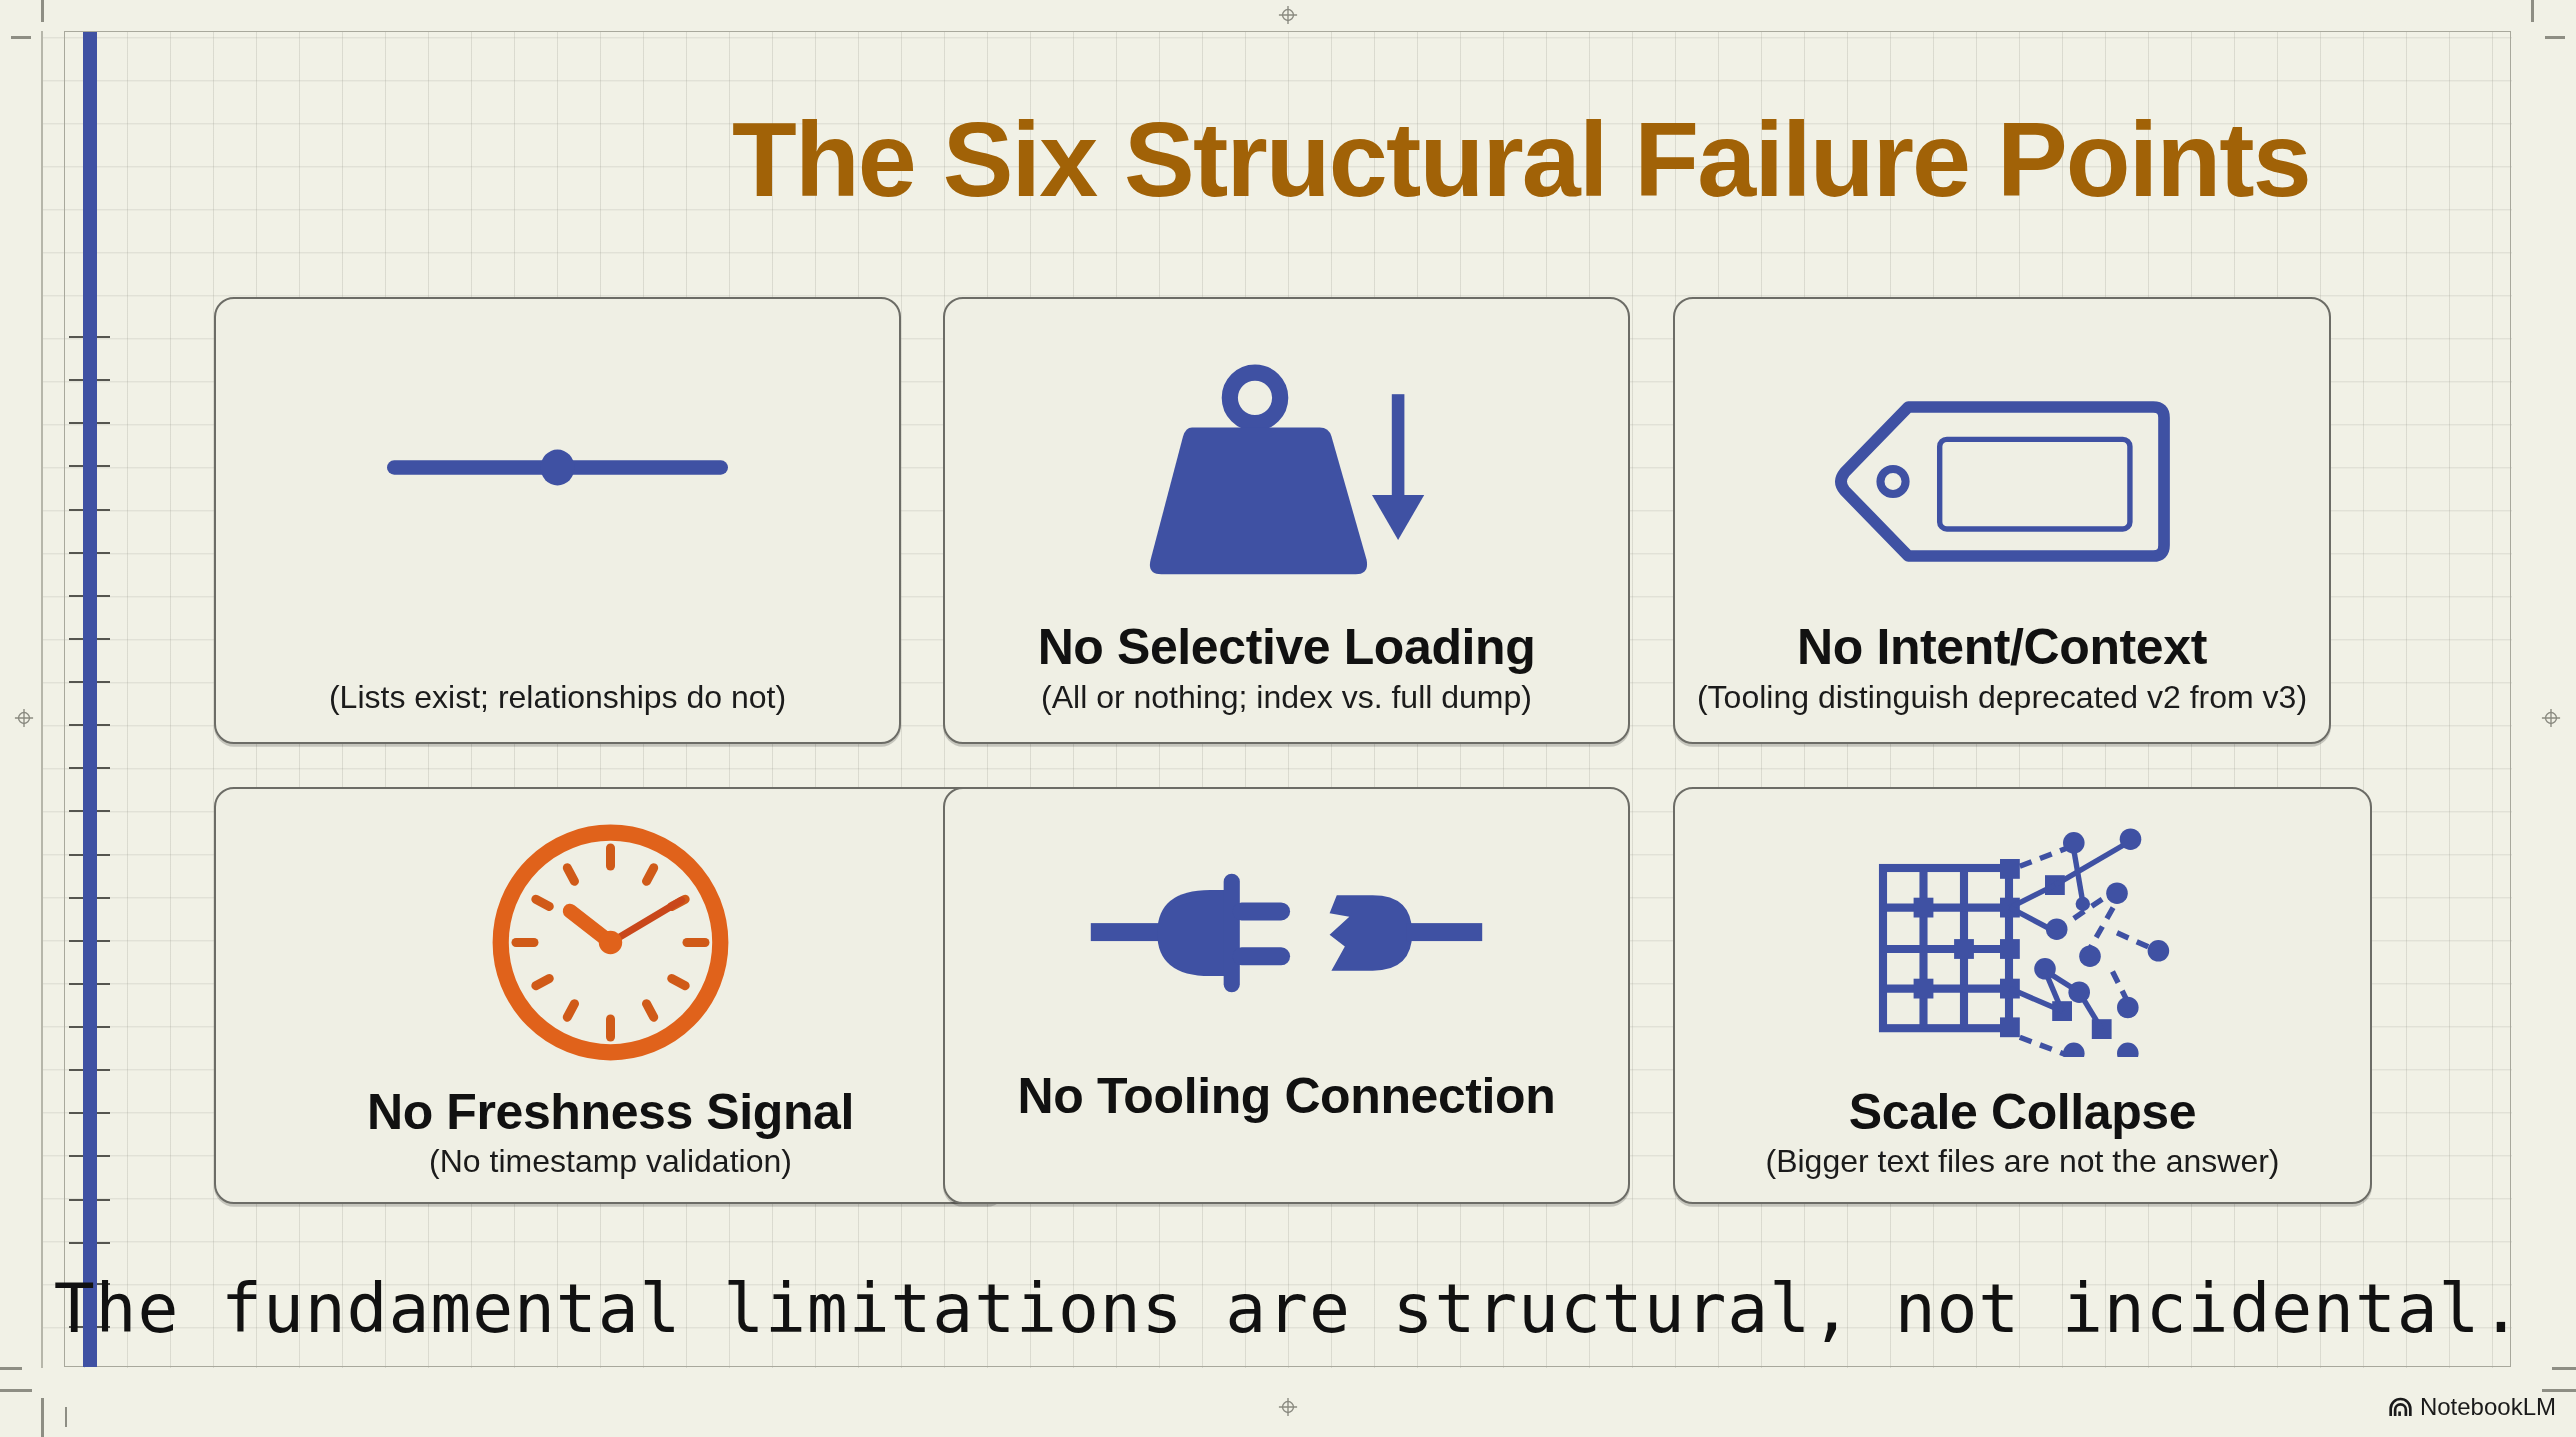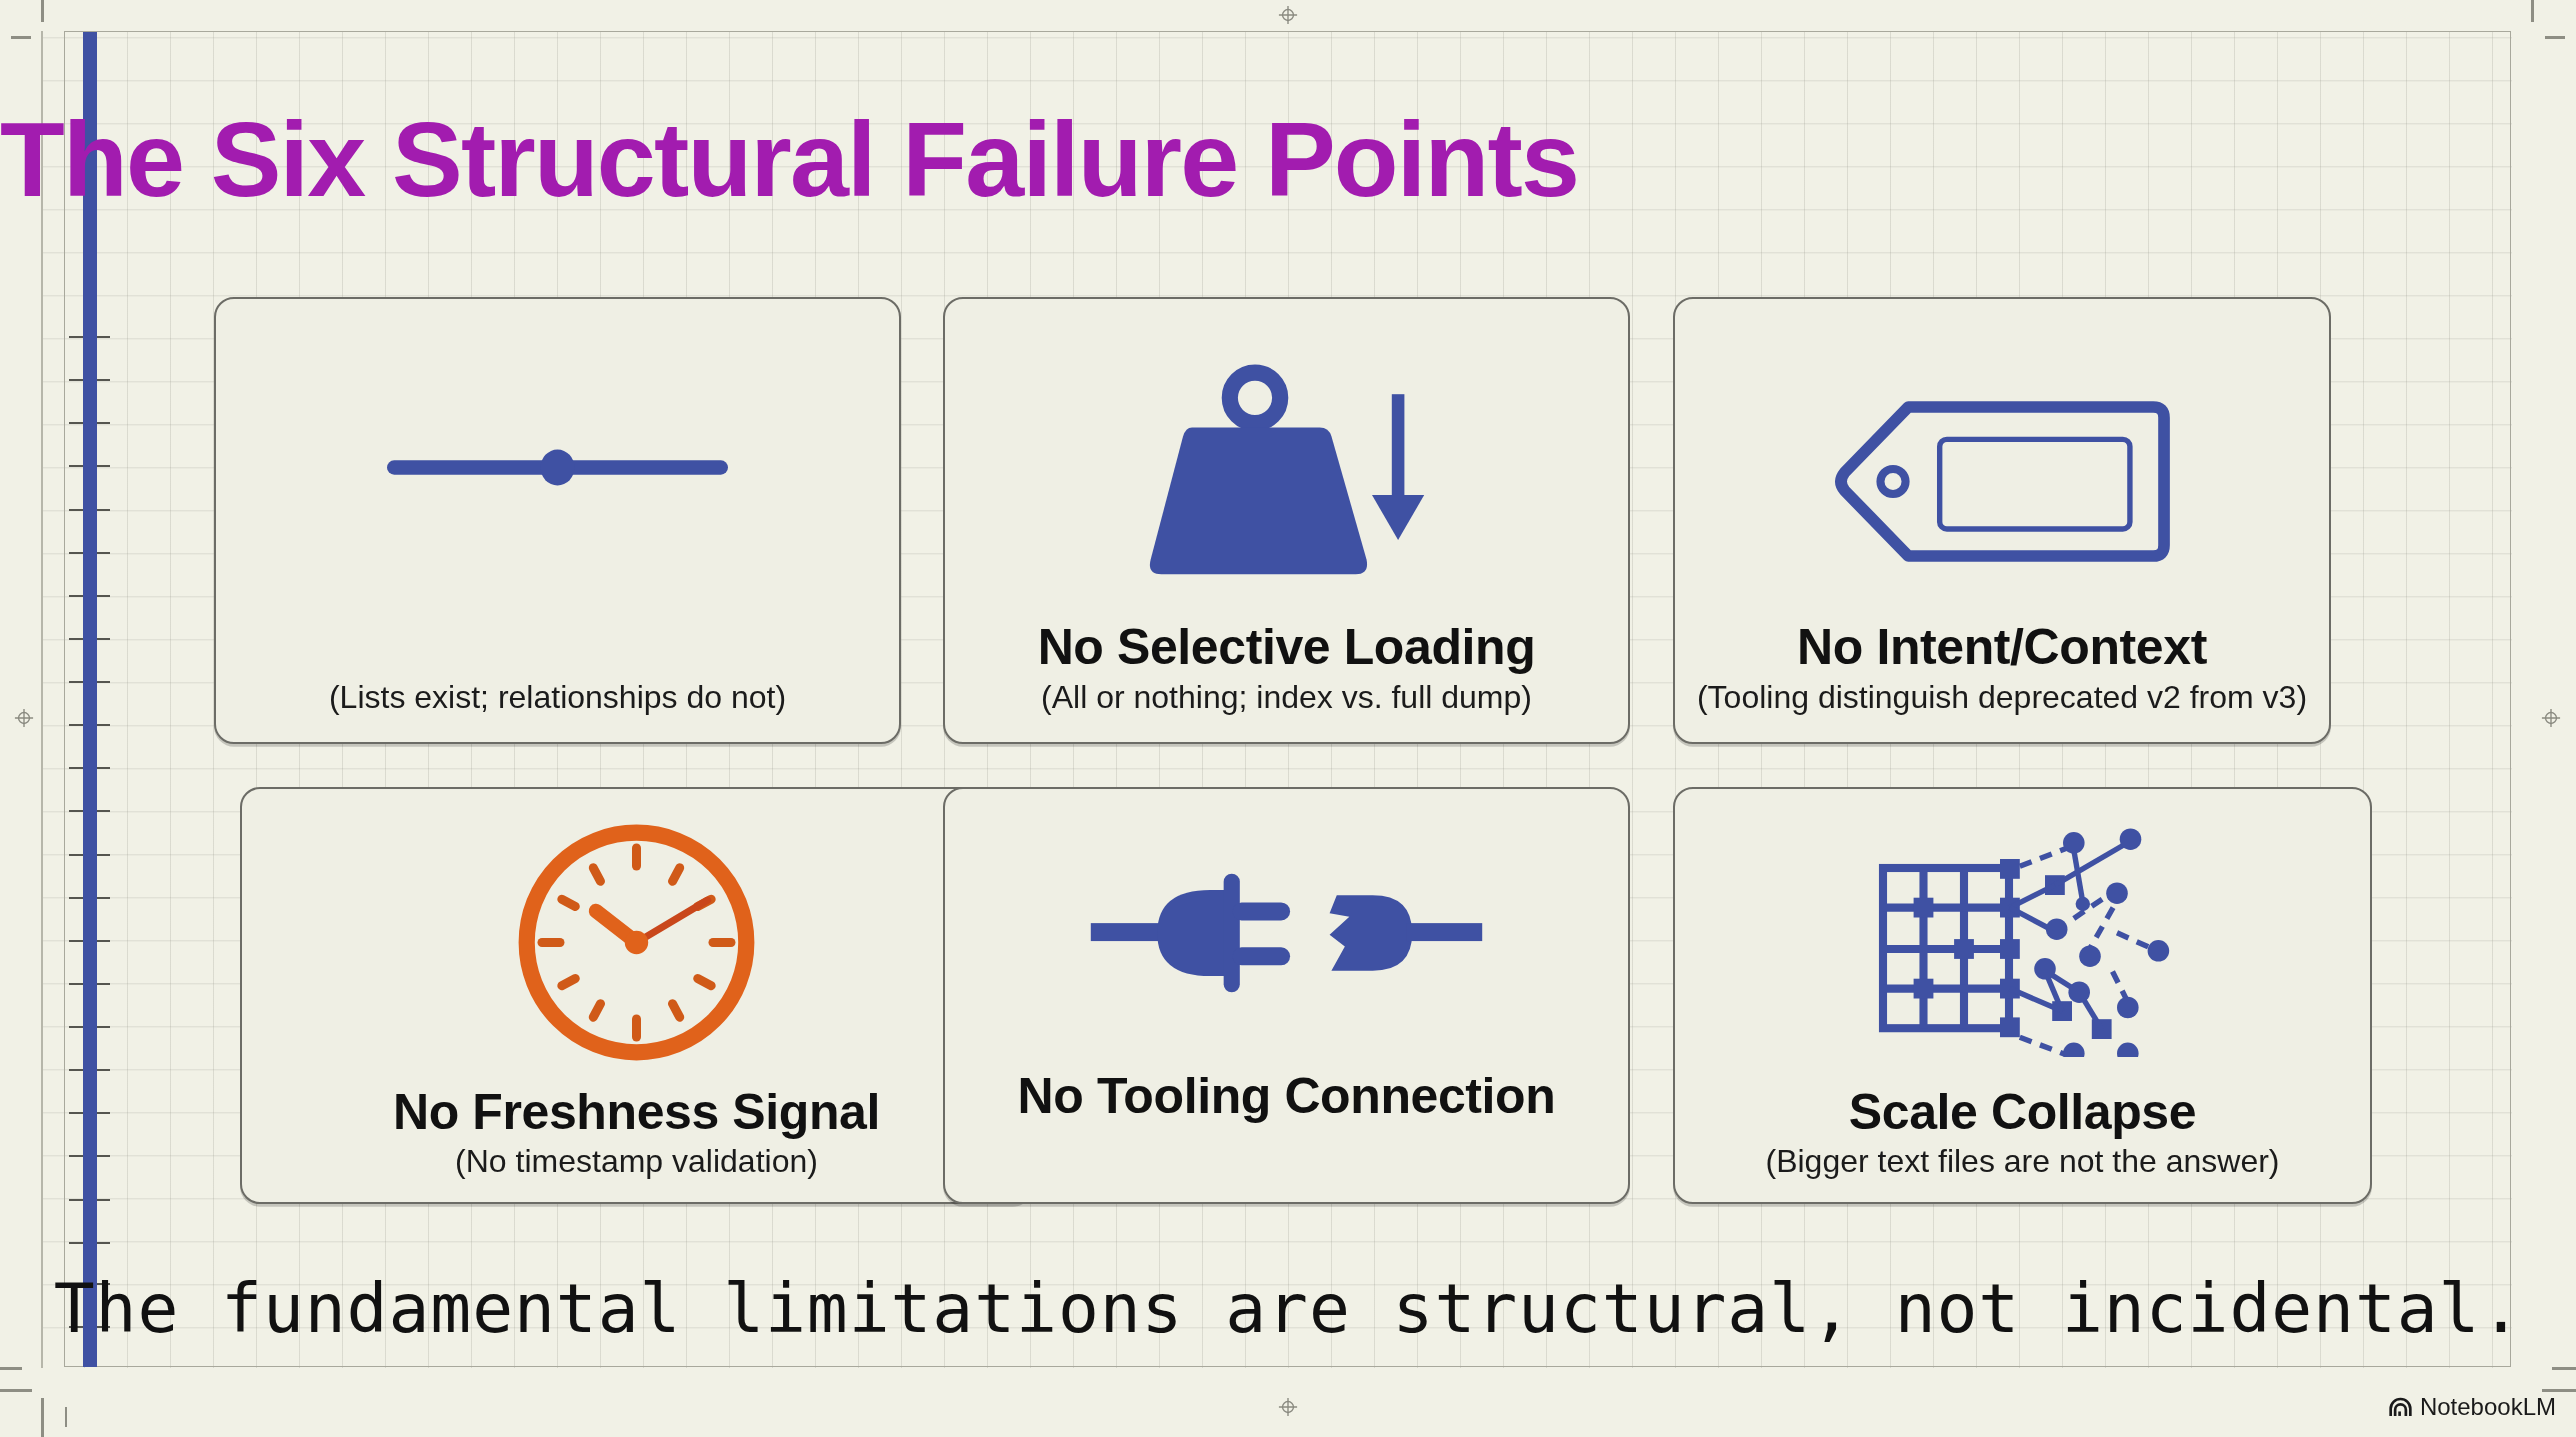--- a/index.html
+++ b/index.html
@@ -24,22 +24,22 @@
   .crop { position:absolute; background:#8e8e84; }
   .accent-bar {
     position:absolute; left:83px; top:32px; width:14.4px; height:1335px;
     background:#3f51a3;
   }
   .tick { position:absolute; left:69px; width:41px; height:1.8px; background:#55554f; }
   .target {
     position:absolute; width:20px; height:20px; color:#8a8a80;
   }
   .title {
-    position:absolute; left:0; width:2310px; top:101px; text-align:left;
-    font-size:106px; font-weight:700; color:#a21caf; letter-spacing:-1.8px;
+    position:absolute; left:0; width:2310px; top:101px; text-align:right;
+    font-size:106px; font-weight:700; color:#a16207; letter-spacing:-1.8px;
     line-height:117px;
   }
   .card {
     position:absolute; box-sizing:border-box;
     border:2.7px solid #6c6c66; border-radius:20px;
     background:#efefe4;
     box-shadow:0 2.7px 0 rgba(0,0,0,0.18);
   }
   .card .icon { position:absolute; left:0; right:0; display:flex; justify-content:center; }
   .card .heading {
@@ -153,21 +153,21 @@
     <svg width="341" height="171" viewBox="0 0 380 190">
         <path d="M85 12 H358 Q370 12 370 24 V166 Q370 178 358 178 H85 L14 105 Q6 95 14 85 Z" fill="none" stroke="#3f51a3" stroke-width="13" stroke-linejoin="round"></path>
         <circle cx="68" cy="95" r="14" fill="none" stroke="#3f51a3" stroke-width="9"></circle>
         <rect x="120" y="48" width="212" height="100" rx="8" fill="none" stroke="#3f51a3" stroke-width="6"></rect>
       </svg>
   </div>
   <div class="heading" style="top:319px;">No Intent/Context</div>
   <div class="sub" style="top:380px;">(Tooling distinguish deprecated v2 from v3)</div>
 </div>
 
-<div class="card" style="left:214px;top:787px;width:793px;height:417px;margin-left:26px;">
+<div class="card" style="left:214px;top:787px;width:793px;height:417px;">
   <div class="icon" style="top:32px;">
     <svg width="243" height="243" viewBox="0 0 270 270">
         <circle cx="135" cy="135" r="122" fill="none" stroke="#e0621b" stroke-width="18"></circle>
       <g stroke="#d05a18" stroke-width="10" stroke-linecap="round">
         <line x1="135" y1="30" x2="135" y2="50"></line>
           <line x1="135" y1="220" x2="135" y2="240"></line>
         <line x1="30" y1="135" x2="50" y2="135"></line>
           <line x1="220" y1="135" x2="240" y2="135"></line>
         <line x1="87" y1="52" x2="95" y2="67"></line>
           <line x1="183" y1="52" x2="175" y2="67"></line>

